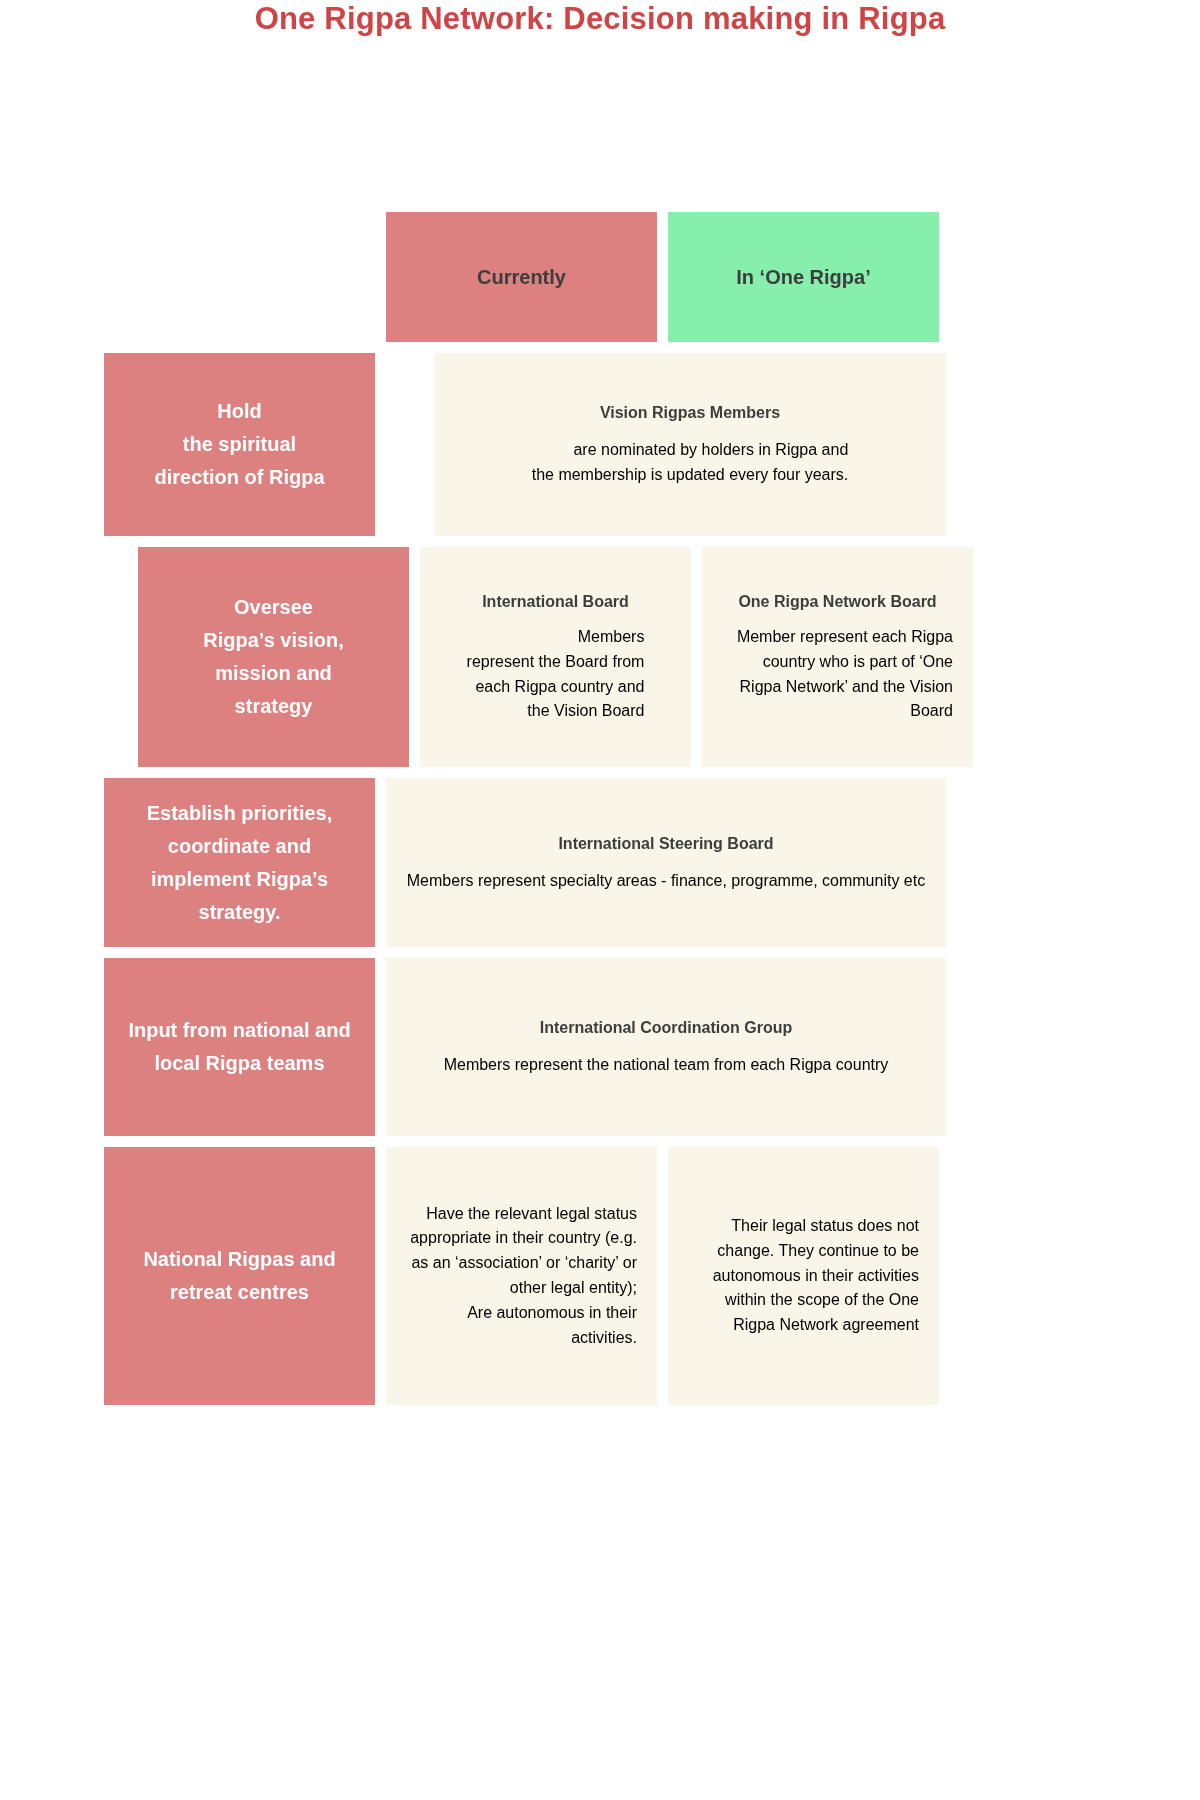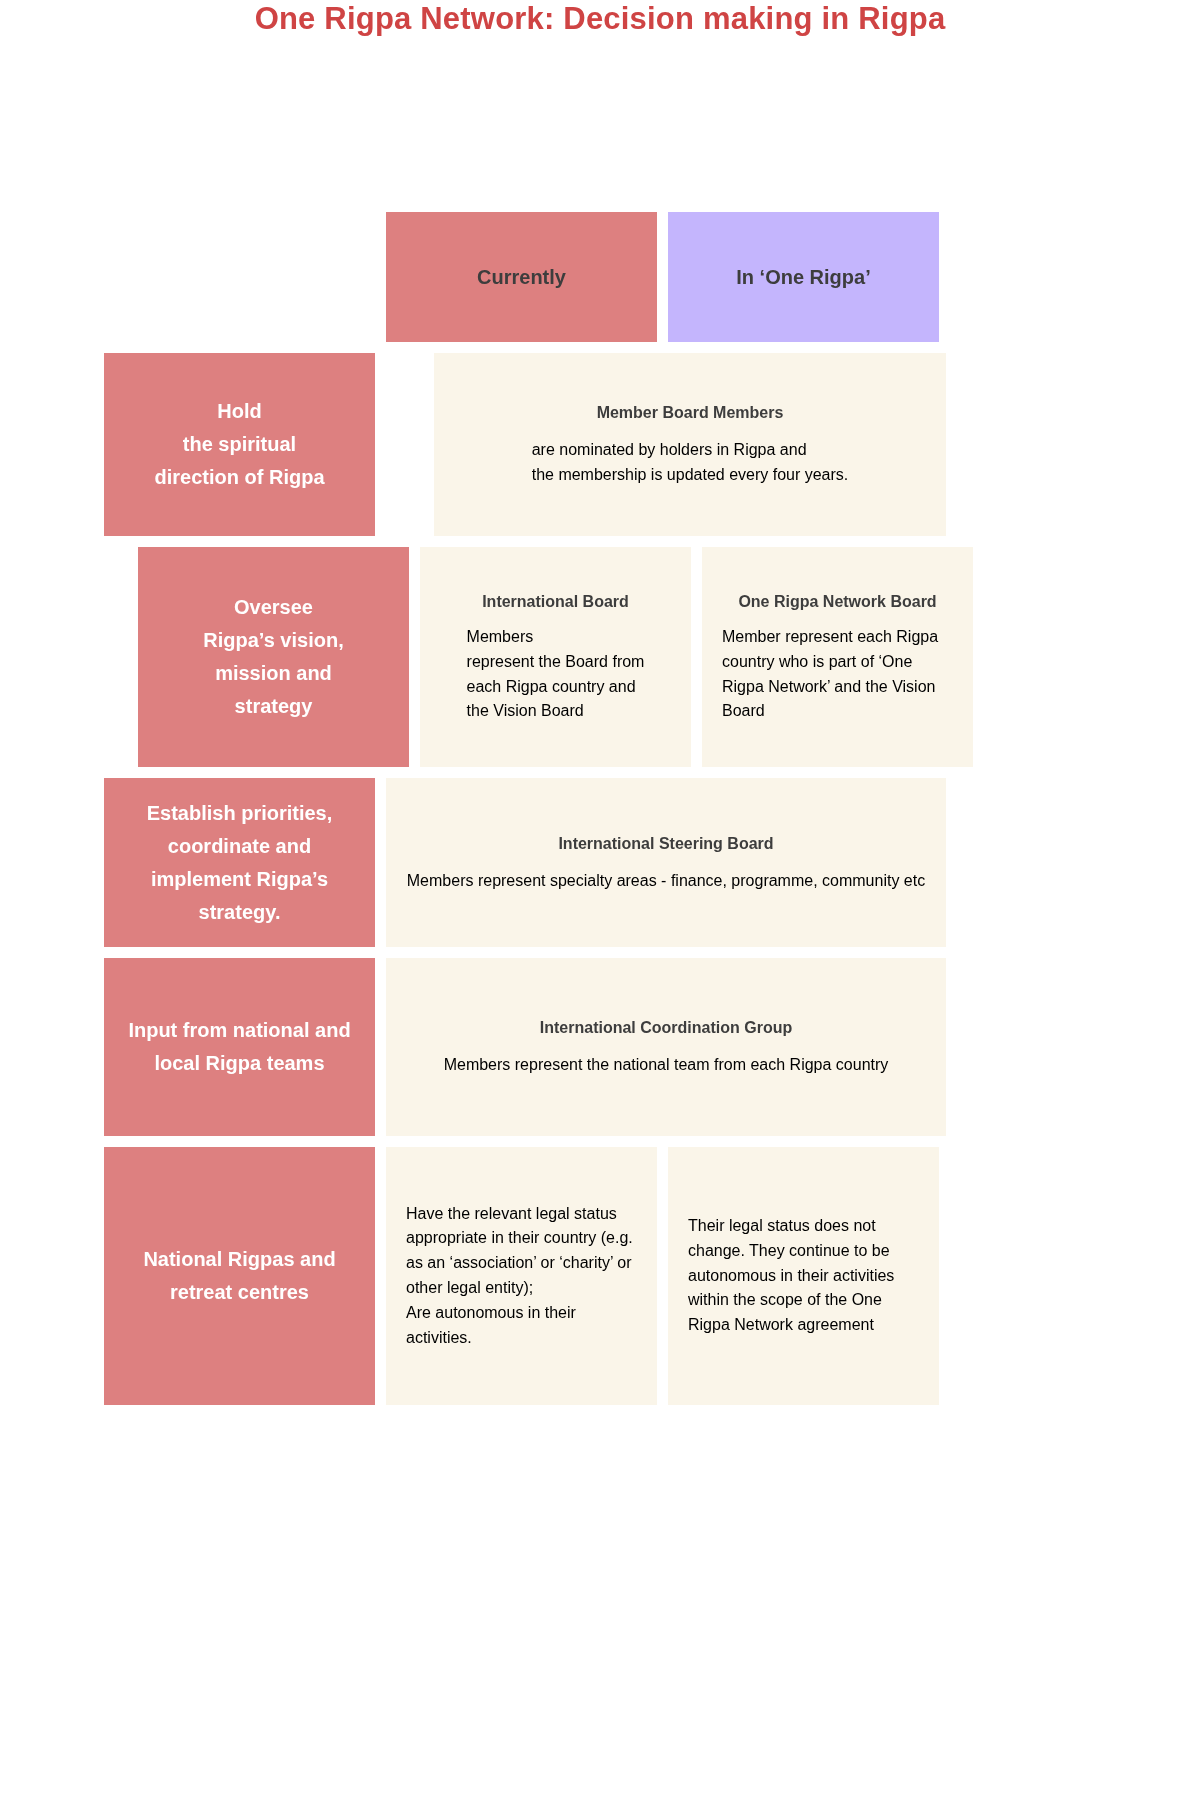--- a/index.html
+++ b/index.html
@@ -76,21 +76,21 @@
   }
   .cell-body {
     background: #faf5e9;
     color: #3d3d3d;
     box-sizing: border-box;
     padding: 32px 20px;
     display: flex;
     flex-direction: column;
     align-items: center;
     justify-content: center;
-    text-align: left;
+    text-align: right;
   }
   .cell-body.full {
     flex: 1 1 auto;
   }
   .cell-body.half {
     flex: 0 0 271px;
     width: 271px;
   }
   .cell-body.half.first {
     margin-right: 11px;
@@ -125,29 +125,29 @@
 <div class="page">
 
   <div class="title">One Rigpa Network: Decision making in Rigpa</div>
 
   <div class="matrix">
 
     <div class="row r-head">
       <div class="cell-label blank"></div>
       <div class="content-area">
         <div class="head-cell cell-body half first" style="background:#dd8080;">Currently</div>
-        <div class="head-cell cell-body half" style="background:#c4b5fd;">In ‘One Rigpa’</div>
+        <div class="head-cell cell-body half" style="background:#86efac;">In ‘One Rigpa’</div>
       </div>
     </div>
 
     <div class="row r1">
       <div class="cell-label">Hold<br>the spiritual<br>direction of Rigpa</div>
       <div class="content-area">
         <div class="cell-body full">
-          <div class="body-title">Member Board Members</div>
+          <div class="body-title">Vision Rigpas Members</div>
           <div class="body-text">are nominated by holders in Rigpa and<br>the membership is updated every four years.</div>
         </div>
       </div>
     </div>
 
     <div class="row r2">
       <div class="cell-label">Oversee<br>Rigpa’s vision,<br>mission and<br>strategy</div>
       <div class="content-area">
         <div class="cell-body half first">
           <div class="body-title tight">International Board</div>

